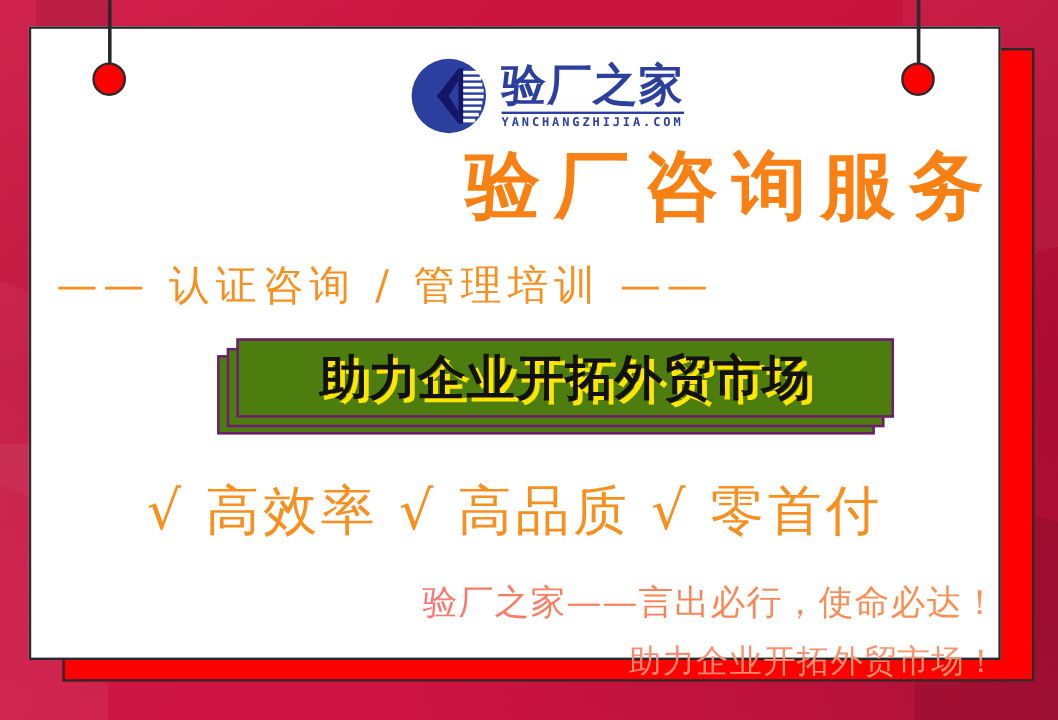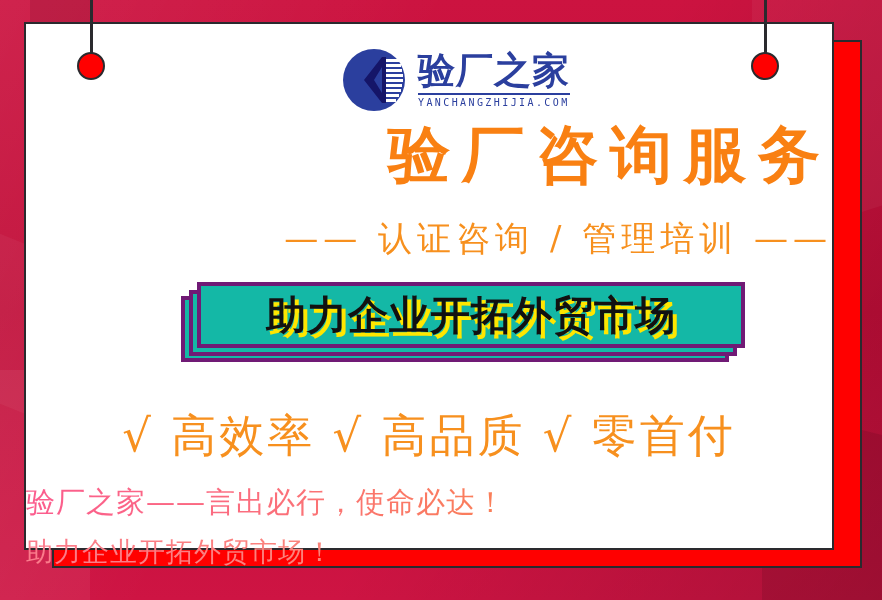--- a/index.html
+++ b/index.html
@@ -123,21 +123,21 @@
     font-family: "DejaVu Sans", sans-serif;
     font-size: 37px;
     font-weight: bold;
     color: #2B3F9E;
     letter-spacing: 1px;
     line-height: 1.02;
   }
   .logo-en {
     font-family: "DejaVu Sans Mono", monospace;
     font-size: 10px;
-    font-weight: normal;
+    font-weight: bold;
     color: #2B3F9E;
     letter-spacing: 2.4px;
     margin-top: 4px;
     border-top: 2px solid #2B3F9E;
     padding-top: 3px;
     width: 100%;
     box-sizing: border-box;
   }
 
   
@@ -153,42 +153,42 @@
     color: #F98012;
     letter-spacing: 12px;
     text-indent: 12px;
   }
 
   
   .subtitle {
     position: absolute;
     left: 16px; right: 0;
     top: 196px;
-    text-align: right;
+    text-align: left;
     font-family: "DejaVu Serif", serif;
     font-size: 34px;
     line-height: 1.1;
     color: #F7901E;
     letter-spacing: 5px;
     text-indent: 5px;
     white-space: nowrap;
   }
 
   
   .banner-stack {
     position: absolute;
     left: 155px;
     top: 258px;
     width: 560px;
     height: 92px;
   }
   .banner-layer {
     position: absolute;
-    background: #14b8a6;
-    border: 4px solid #701a75;
+    background: #4d7c0f;
+    border: 2px solid #701a75;
     box-sizing: border-box;
   }
   .bl-3 { left: 0px;  top: 14px; width: 548px; height: 66px; }
   .bl-2 { left: 8px;  top: 8px;  width: 548px; height: 66px; }
   .bl-1 { left: 16px; top: 0px;  width: 548px; height: 66px;
           display: flex; align-items: center; justify-content: center; }
   .banner-text {
     font-family: "DejaVu Sans", sans-serif;
     font-weight: bold;
     font-size: 40px;
@@ -196,35 +196,35 @@
     color: #111111;
     letter-spacing: 1px;
     text-shadow: 4px 4px 0 #FFE600;
     white-space: nowrap;
   }
 
   
   .features {
     position: absolute;
     left: 0; right: 0;
-    top: 388px;
+    top: 378px;
     text-align: center;
     font-family: "DejaVu Serif", serif;
     font-size: 45px;
     line-height: 1.05;
     color: #F7901E;
     letter-spacing: 3px;
     white-space: nowrap;
   }
 
   
   .slogan {
     position: absolute;
     left: 0; right: 0;
-    text-align: left;
+    text-align: right;
     font-family: "DejaVu Serif", serif;
     line-height: 1.15;
     white-space: nowrap;
   }
   .slogan-1 {
     top: 462px;
     font-size: 29px;
     letter-spacing: 1px;
     background: linear-gradient(90deg, #FB5C8E 0%, #FB6E7E 28%, #FA8154 62%, #FA9250 100%);
     -webkit-background-clip: text;

